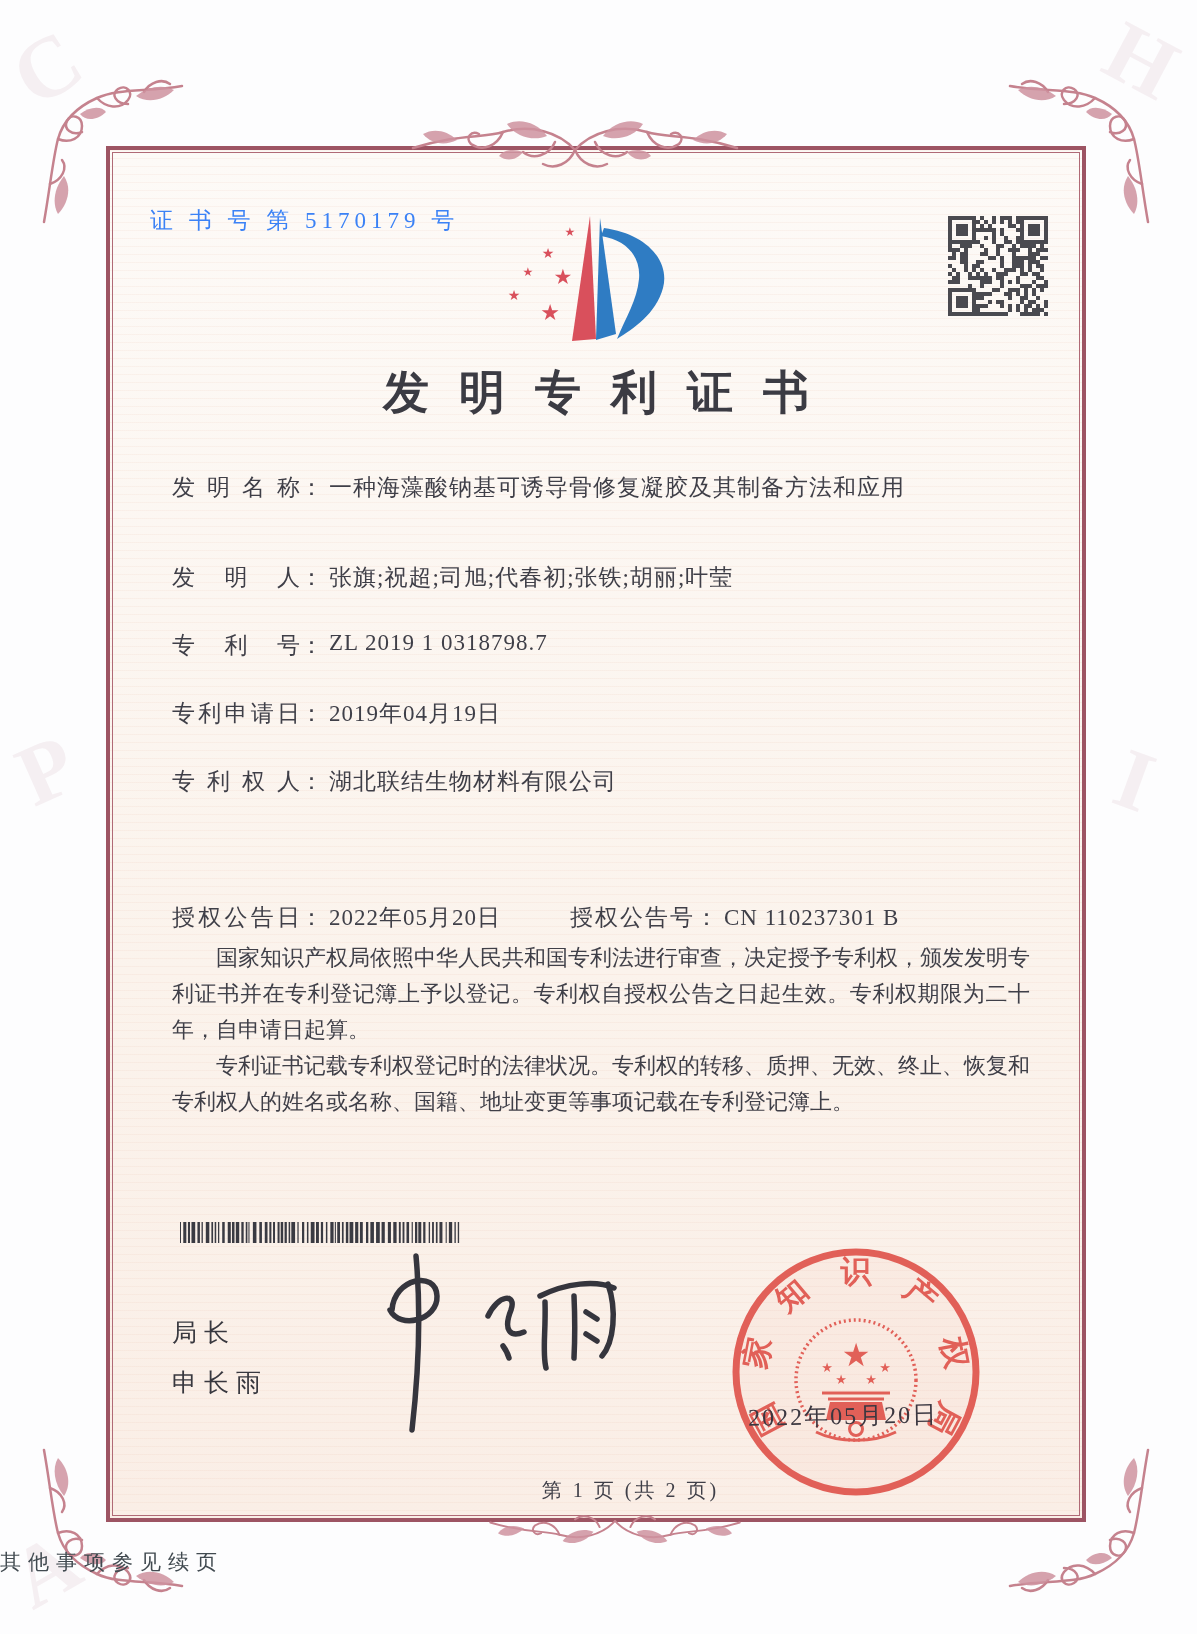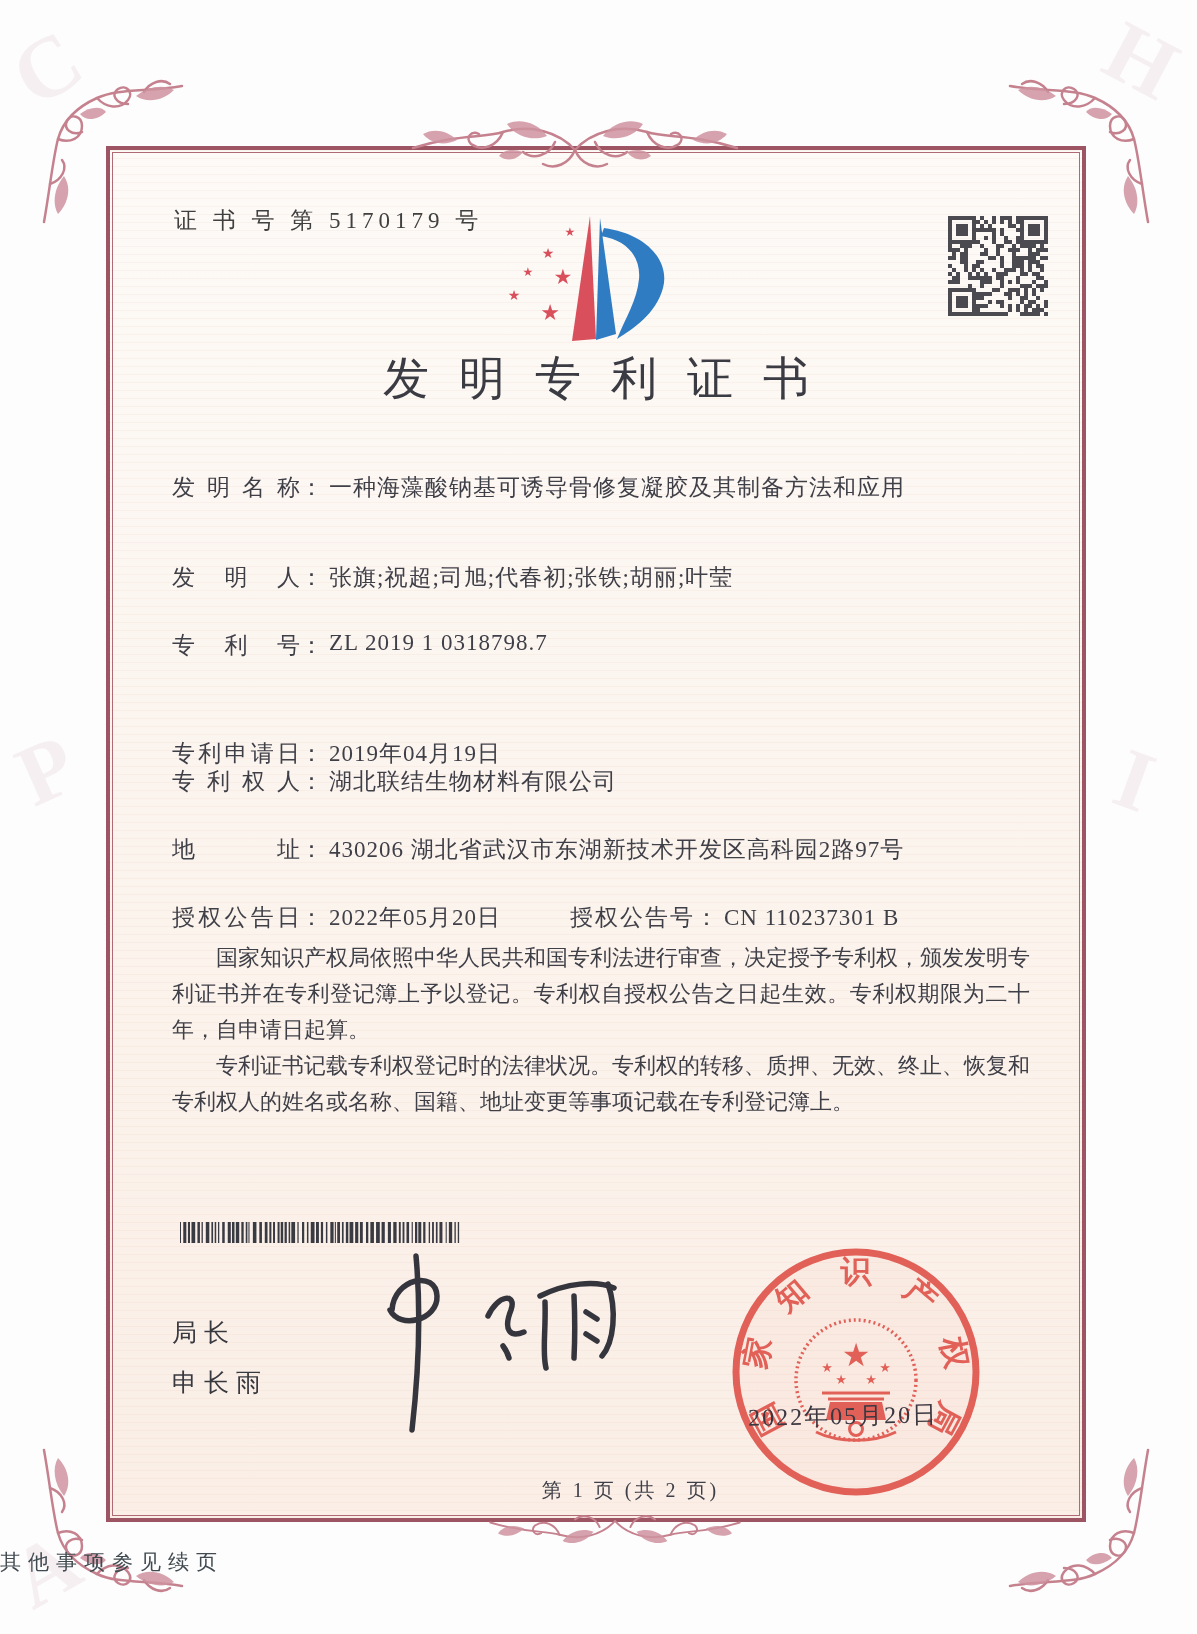--- a/index.html
+++ b/index.html
@@ -15,26 +15,26 @@
     border:4px solid #9d5463; box-sizing:border-box;
     background:
       repeating-linear-gradient(180deg, rgba(228,172,148,0.10) 0 1.5px, rgba(0,0,0,0) 1.5px 8px),
       linear-gradient(#fdfaf7 0%, #fbf3ec 60%, #faeee6 100%);
   }
   .frame::after{
     content:""; position:absolute; inset:2px; border:1px solid #b06a76; pointer-events:none;
   }
   .ornament{ position:absolute; pointer-events:none; }
   
-  .certno{ position:absolute; left:150px; top:205px; font-size:23px; letter-spacing:5px; color:#404040;margin-left:24px;}
+  .certno{ position:absolute; left:150px; top:205px; font-size:23px; letter-spacing:5px; color:#3b82f6;}
   .logo{ position:absolute; left:486px; top:200px; width:195px; height:152px;}
   .qr{ position:absolute; left:948px; top:216px; width:100px; height:100px;}
   .title{
-    position:absolute; left:106px; width:980px; top:348px; text-align:center;
-    font-size:46px; font-weight:normal; letter-spacing:30px; text-indent:30px; color:#3b3b43;
+    position:absolute; left:106px; width:980px; top:362px; text-align:center;
+    font-size:46px; font-weight:bold; letter-spacing:30px; text-indent:30px; color:#3b3b43;
   }
   
   .field{ position:absolute; left:172px; right:120px; font-size:23px; color:#3f3f48; white-space:nowrap;}
   .flabel{ display:inline-block; width:128px; text-align:justify; text-align-last:justify; vertical-align:top;}
   .fcolon{ display:inline-block; vertical-align:top;}
   .fvalue{ margin-left:6px; letter-spacing:1px;}
   .fgroup2{ position:absolute; left:398px; top:0; white-space:nowrap;}
   .fgroup2 .flabel2{ letter-spacing:2px; }
   
   .paras{ position:absolute; left:172px; top:940px; width:858px; font-size:22px; line-height:36px;
@@ -523,28 +523,25 @@
 
   <div class="field" style="top:472px;">
     <span class="flabel">发明名称</span><span class="fcolon">：</span><span class="fvalue">一种海藻酸钠基可诱导骨修复凝胶及其制备方法和应用</span>
   </div>
   <div class="field" style="top:562px;">
     <span class="flabel">发明人</span><span class="fcolon">：</span><span class="fvalue">张旗;祝超;司旭;代春初;张铁;胡丽;叶莹</span>
   </div>
   <div class="field" style="top:630px;">
     <span class="flabel">专利号</span><span class="fcolon">：</span><span class="fvalue">ZL 2019 1 0318798.7</span>
   </div>
-  <div class="field" style="top:698px;margin-top:40px;">
+  <div class="field" style="top:698px;">
     <span class="flabel">专利申请日</span><span class="fcolon">：</span><span class="fvalue">2019年04月19日</span>
   </div>
   <div class="field" style="top:766px;">
     <span class="flabel">专利权人</span><span class="fcolon">：</span><span class="fvalue">湖北联结生物材料有限公司</span>
-  </div>
-  <div class="field" style="top:834px;">
-    <span class="flabel">地址</span><span class="fcolon">：</span><span class="fvalue">430206 湖北省武汉市东湖新技术开发区高科园2路97号</span>
   </div>
   <div class="field" style="top:902px;">
     <span class="flabel">授权公告日</span><span class="fcolon">：</span><span class="fvalue">2022年05月20日</span>
     <span class="fgroup2">
       <span class="flabel2">授权公告号</span><span class="fcolon">：</span><span class="fvalue">CN 110237301 B</span>
     </span>
   </div>
 
   <div class="paras">
     <p>国家知识产权局依照中华人民共和国专利法进行审查，决定授予专利权，颁发发明专利证书并在专利登记簿上予以登记。专利权自授权公告之日起生效。专利权期限为二十年，自申请日起算。</p>

